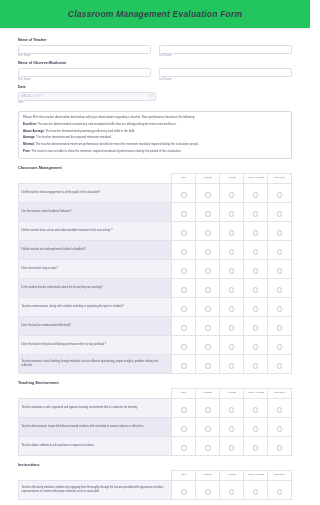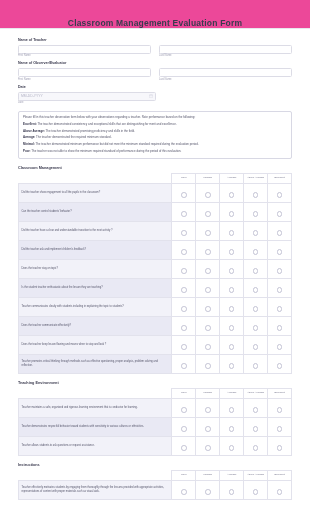--- a/index.html
+++ b/index.html
@@ -4,22 +4,22 @@
 <style>
   html,body{margin:0;padding:0;}
   body{
     width:310px;height:505px;overflow:hidden;
     background:#ffffff;
     font-family:"Liberation Sans","DejaVu Sans",sans-serif;
     color:#4a4a5a;
   }
   .page{width:310px;height:505px;position:relative;background:#fff;}
   .header{
-    height:28px;display:flex;align-items:flex-end;justify-content:center;
-    border-bottom:1px solid #e8e8ee;background:#ec4899;
+    height:28px;display:flex;align-items:center;justify-content:center;
+    border-bottom:1px solid #e8e8ee;background:#22c55e;font-style:italic;
   }
   .header-title{
     font-size:8.5px;font-weight:700;color:#3b3b4f;letter-spacing:.2px;
   }
   .body{padding:6px 18px 0 18px;}
   .field-label{
     font-size:3.6px;font-weight:700;color:#3b3b4f;margin:4px 0 2px 0;line-height:1.1;
   }
   .row2{display:flex;gap:8px;}
   .col{flex:1;display:flex;flex-direction:column;}

